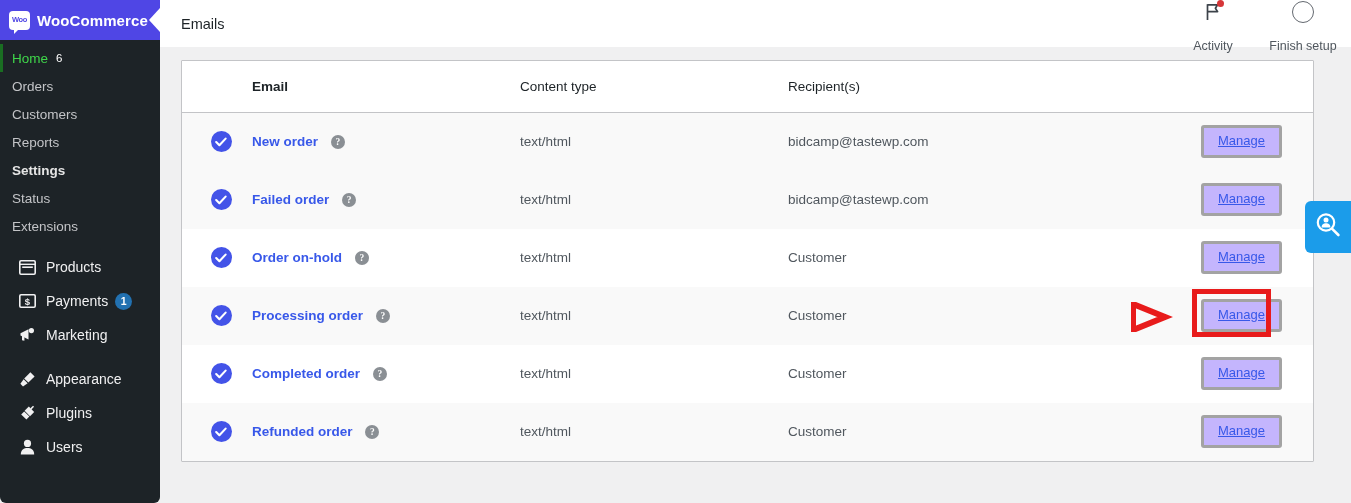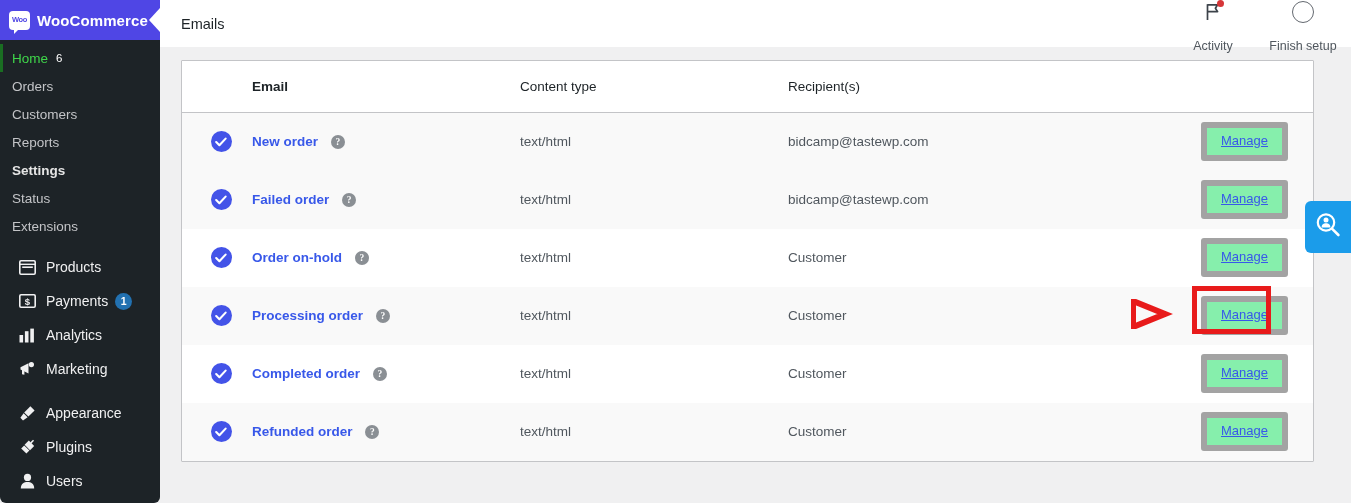--- a/index.html
+++ b/index.html
@@ -174,23 +174,23 @@
   .help {
     display: inline-flex; align-items:center; justify-content:center;
     width: 14px; height: 14px; border-radius: 50%;
     background: #8a8f94; color: #fff;
     font-size: 9.5px; font-weight: 700;
     margin-left: 9px; vertical-align: 1px;
     font-family: "Liberation Serif", serif;
   }
   .manage-btn {
     display: inline-block;
-    border: 6px solid #a3a3a3;
+    border: 3px solid #a3a3a3;
     color: #3858e9;
-    background: #86efac;
+    background: #c4b5fd;
     font-size: 13px;
     padding: 6px 14px 7px;
     border-radius: 3px;
     font-family: "Liberation Sans", sans-serif;
     line-height: 1.1;
   }
   td.c-act { text-align: left; padding-left: 8px; }
   .act-wrap { position: relative; display: inline-block; }
 
   
@@ -278,30 +278,20 @@
         <span class="ico">
           <svg width="17" height="14" viewBox="0 0 17 14">
             <rect x="0.8" y="0.8" width="15.4" height="12.4" rx="1.2" fill="none" stroke="#f0f0f1" stroke-width="1.6"></rect>
             <text x="8.5" y="10.6" font-size="9.5" font-family="Liberation Sans, sans-serif" font-weight="700" fill="#f0f0f1" text-anchor="middle">$</text>
           </svg>
         </span>
         <span>Payments</span>
         <span class="badge-blue">1</span>
       </div>
 
-      <div class="nav-main">
-        <span class="ico">
-          <svg width="17" height="15" viewBox="0 0 17 15">
-            <rect x="0.5" y="7" width="3.6" height="7.5" fill="#f0f0f1"></rect>
-            <rect x="5.9" y="3.2" width="3.6" height="11.3" fill="#f0f0f1"></rect>
-            <rect x="11.3" y="0.6" width="3.6" height="13.9" fill="#f0f0f1"></rect>
-          </svg>
-        </span>
-        <span>Analytics</span>
-      </div>
 
       <div class="nav-main">
         <span class="ico">
           <svg width="18" height="16" viewBox="0 0 18 16">
             <path d="M2.5 6.2 L10.5 2.2 L10.5 12.4 L2.5 8.6 Z" fill="#f0f0f1"></path>
             <circle cx="13.4" cy="3.6" r="2.6" fill="#f0f0f1"></circle>
             <path d="M4 8.4 L4 13.2 L6.4 13.8 L6.4 9.2 Z" fill="#f0f0f1"></path>
           </svg>
         </span>
         <span>Marketing</span>

